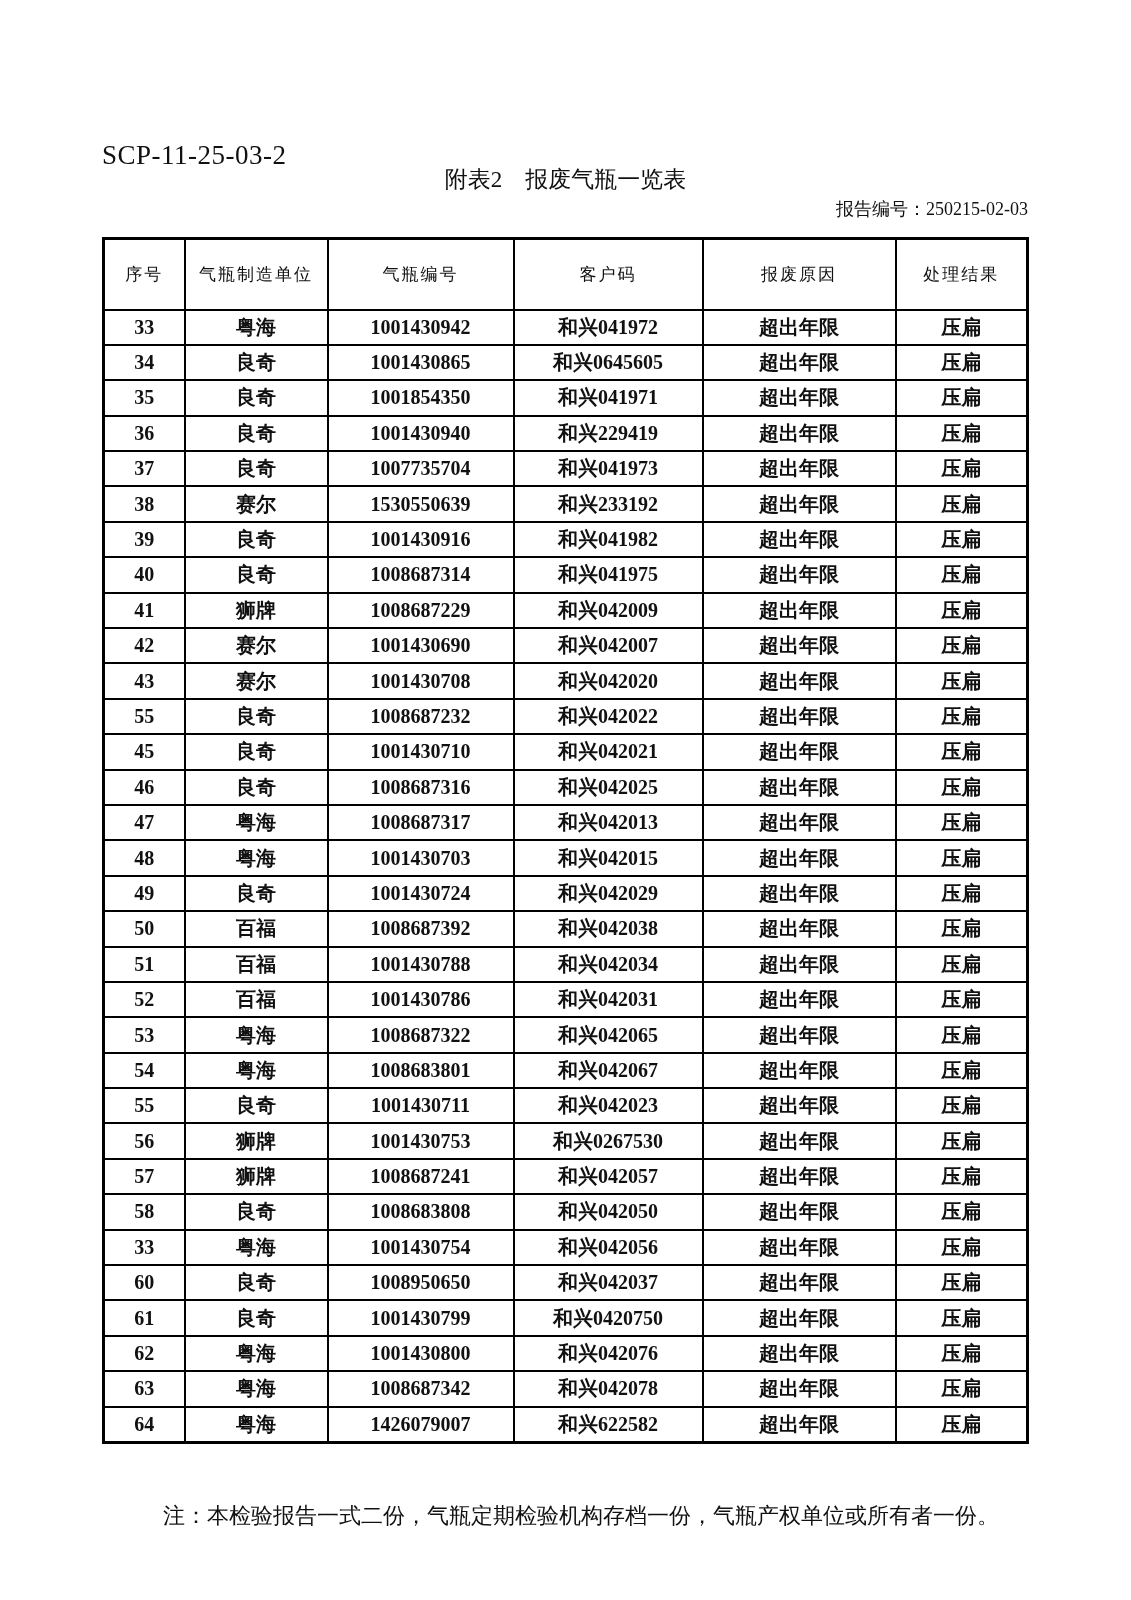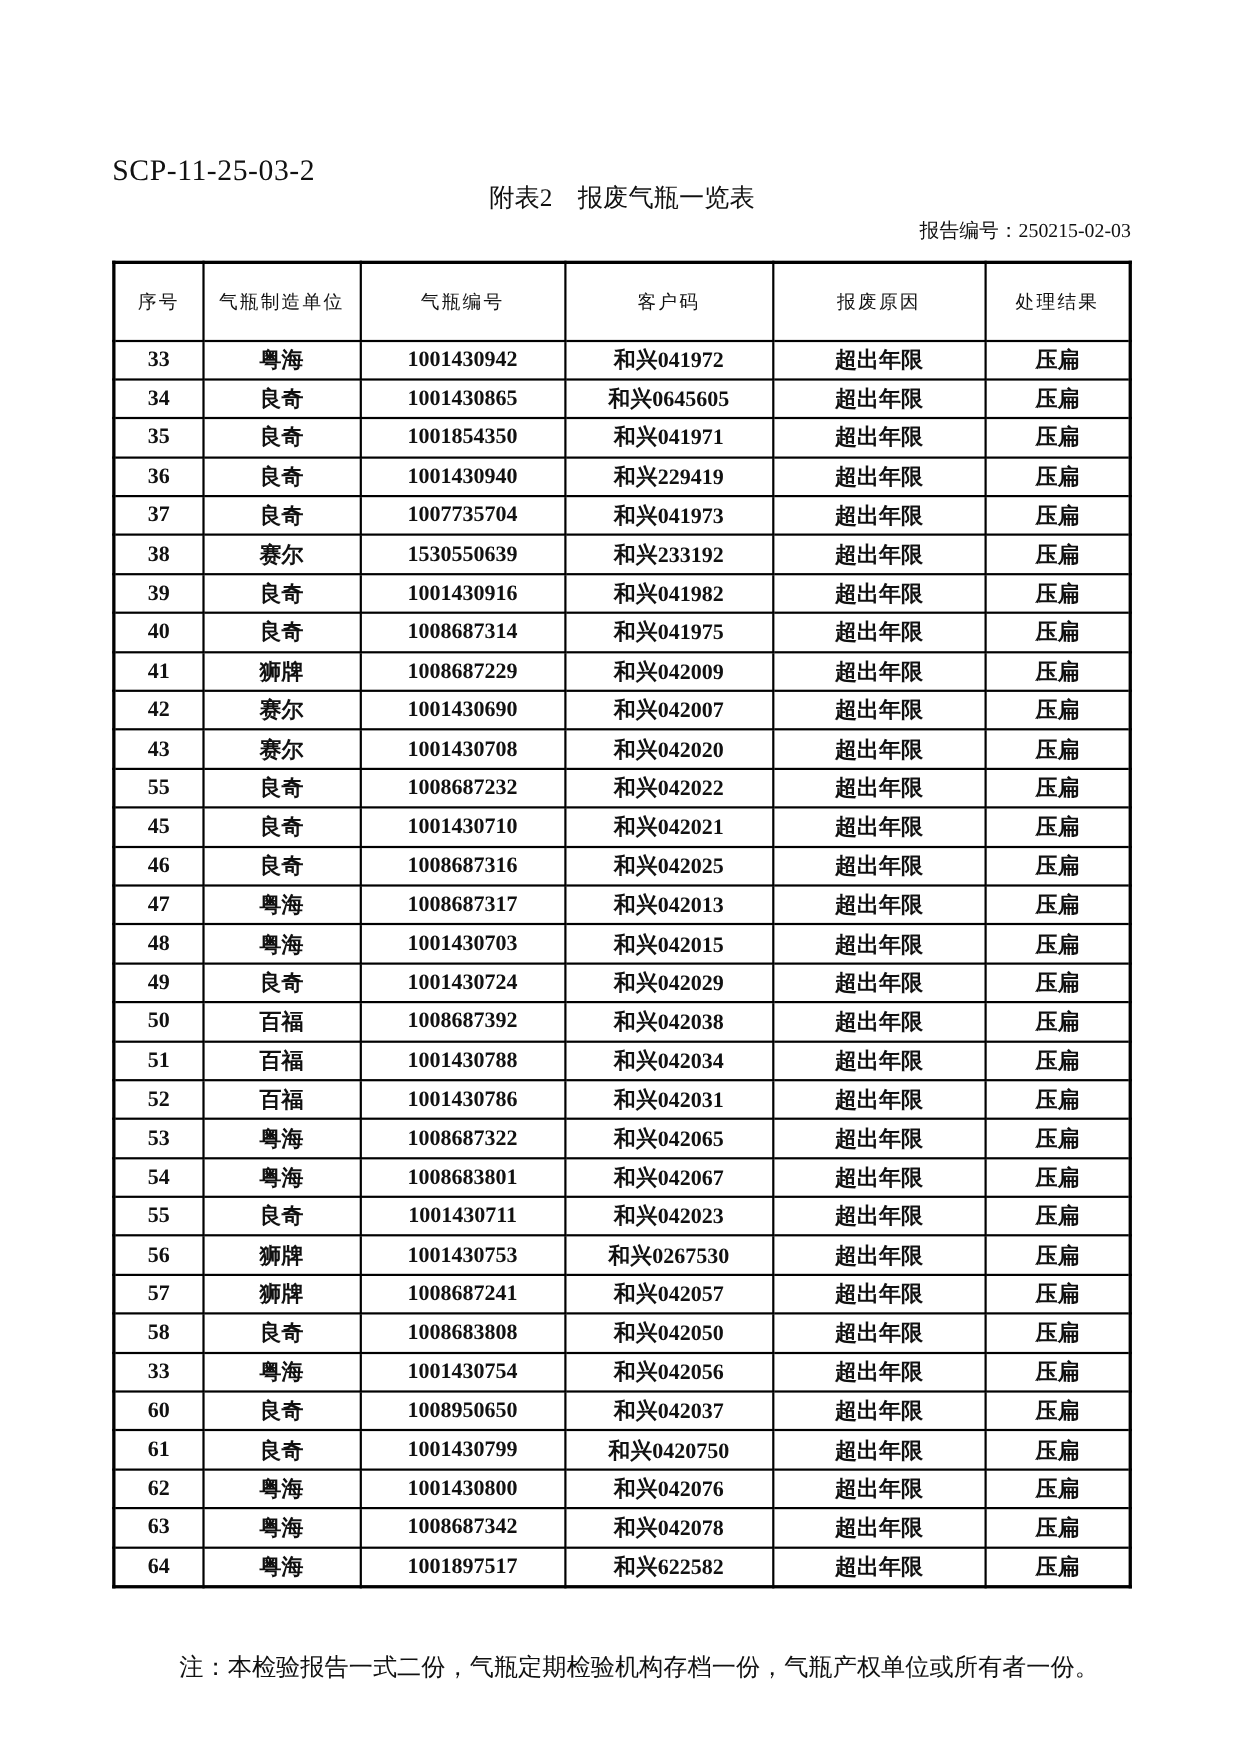--- a/index.html
+++ b/index.html
@@ -357,21 +357,21 @@
           <td>63</td>
           <td>粤海</td>
           <td>1008687342</td>
           <td>和兴042078</td>
           <td>超出年限</td>
           <td>压扁</td>
         </tr>
         <tr>
           <td>64</td>
           <td>粤海</td>
-          <td>1001897517</td>
+          <td>1426079007</td>
           <td>和兴622582</td>
           <td>超出年限</td>
           <td>压扁</td>
         </tr>
       </tbody>
   </table>
 
   <div class="note">注：本检验报告一式二份，气瓶定期检验机构存档一份，气瓶产权单位或所有者一份。</div>
 
 </div>

